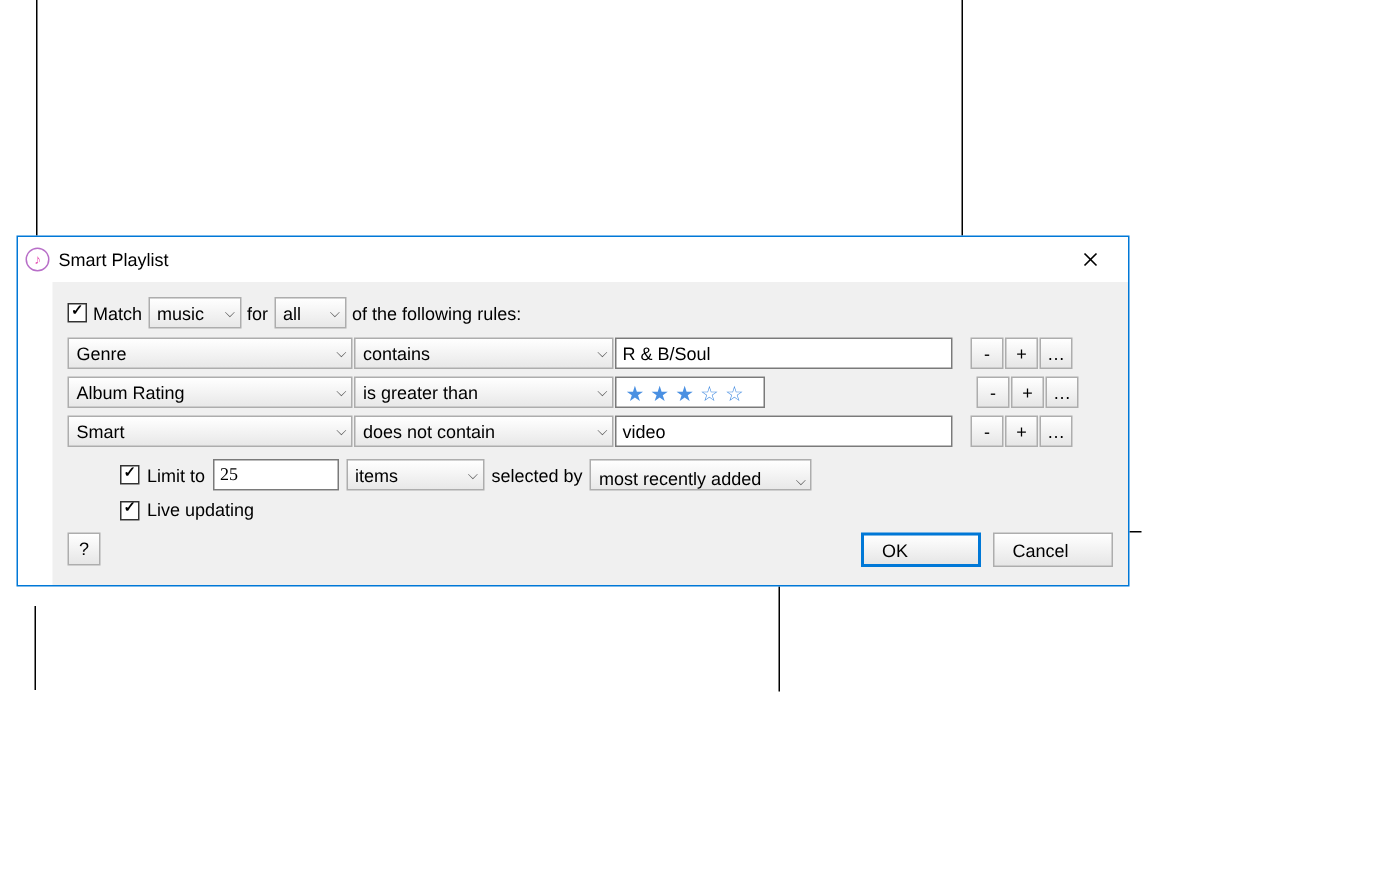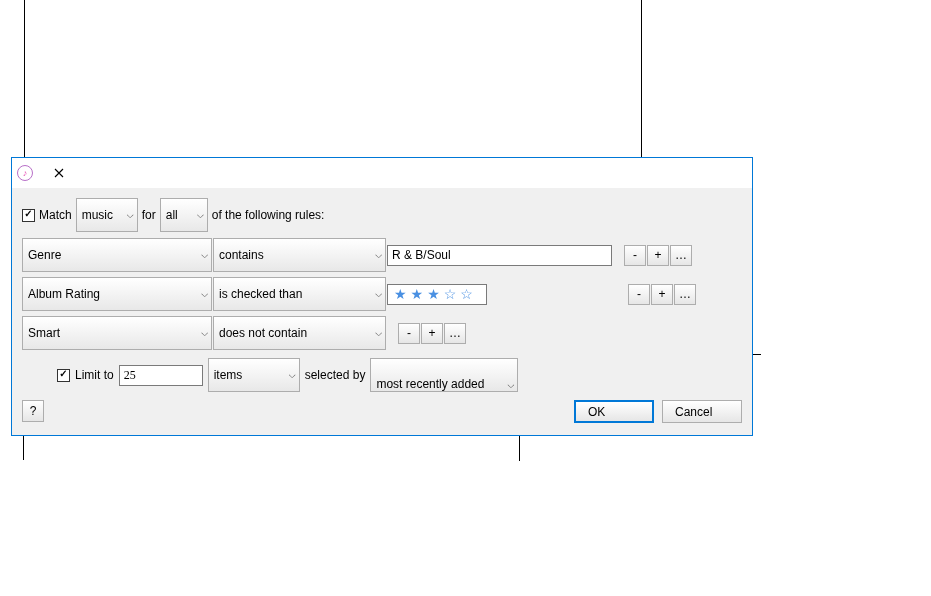--- a/index.html
+++ b/index.html
@@ -45,40 +45,41 @@
   display: flex;
   align-items: center;
   justify-content: center;
   font-family: Arial, sans-serif;
   cursor: pointer;
 }
 .titlebar .close svg { width: 10px; height: 10px; }
 .content {
   background: #f0f0f0;
   padding: 10px 10px 12px 10px;
+  margin-left: 23px;
 }
 .row { display: flex; align-items: center; gap: 4px; margin-bottom: 5px; }
 .checkbox {
   width: 13px; height: 13px;
   border: 1px solid #333;
   background: #fff;
   display: inline-flex;
   align-items: center;
   justify-content: center;
   font-size: 10px;
   cursor: pointer;
 }
 .checkbox.checked::after { content: "✓"; color: #000; font-weight: bold; line-height: 1; position: relative; top: -1px;}
 .select {
   display: inline-flex;
   align-items: center;
   justify-content: space-between;
   border: 1px solid #adadad;
   background: linear-gradient(#fff, #e8e8e8);
-  height: 34px;
+  height: 21px;
   padding: 0 3px 0 5px;
   cursor: pointer;
 }
 .select .chev {
   font-size: 9px;
   color: #555;
   margin-left: 4px;
 }
 .textinput {
   border: 1px solid #7a7a7a;
@@ -163,20 +164,21 @@
 
 <div class="callout" style="left:23px; top:404px; width:1px; height:56px;"></div>
 <div class="callout" style="left:519px; top:377px; width:1px; height:84px;"></div>
 <div class="callout" style="left:193px; top:377px; width:326px; height:1px;"></div>
 
 <div class="callout" style="left:499px; top:354px; width:262px; height:1px;"></div>
 
 <div class="dialog">
   <div class="titlebar">
     <span class="app-icon">♪</span>
+    <span class="title">Smart Playlist</span>
     <div class="close">
       <svg viewBox="0 0 10 10">
           <path d="M1 1 L9 9 M9 1 L1 9" stroke="#000" stroke-width="1.1" fill="none"></path>
         </svg>
     </div>
   </div>
 
   <div class="content">
 
     <div class="row">
@@ -219,21 +221,21 @@
             <span>…</span>
           </span>
       </div>
 
       <div class="rule-row">
         <span class="select col-field">
           <span>Album Rating</span>
           <span class="chev">⌵</span>
         </span>
         <span class="select col-op">
-          <span>is checked than</span>
+          <span>is greater than</span>
           <span class="chev">⌵</span>
         </span>
         <span class="rating-box" style="width:100px;">
           <span class="star-filled">★</span>
           <span class="star-filled">★</span>
           <span class="star-filled">★</span>
           <span class="star-empty">☆</span>
           <span class="star-empty">☆</span>
         </span>
         <span style="width:128px;"></span>
@@ -251,20 +253,23 @@
 
       <div class="rule-row">
         <span class="select col-field">
           <span>Smart</span>
           <span class="chev">⌵</span>
         </span>
         <span class="select col-op">
           <span>does not contain</span>
           <span class="chev">⌵</span>
         </span>
+        <span class="textinput col-val">
+          <span>video</span>
+        </span>
         <span class="gap-rule"></span>
         <span class="smallbtn">
             <span>-</span>
           </span>
         <span class="smallbtn">
             <span>+</span>
           </span>
         <span class="smallbtn">
             <span>…</span>
           </span>
@@ -282,20 +287,24 @@
         <span class="select" style="width:92px;">
           <span>items</span>
           <span class="chev">⌵</span>
         </span>
         <span>selected by</span>
         <span class="select" style="width:148px;align-items:flex-end;">
           <span>most recently added</span>
           <span class="chev">⌵</span>
         </span>
       </div>
+      <div class="opt-row">
+        <span class="checkbox checked"></span>
+        <span>Live updating</span>
+      </div>
     </div>
 
     <div class="footer">
       <span class="help-btn">
         <span>?</span>
       </span>
       <span class="spacer"></span>
       <span class="btn primary">
         <span>OK</span>
       </span>

